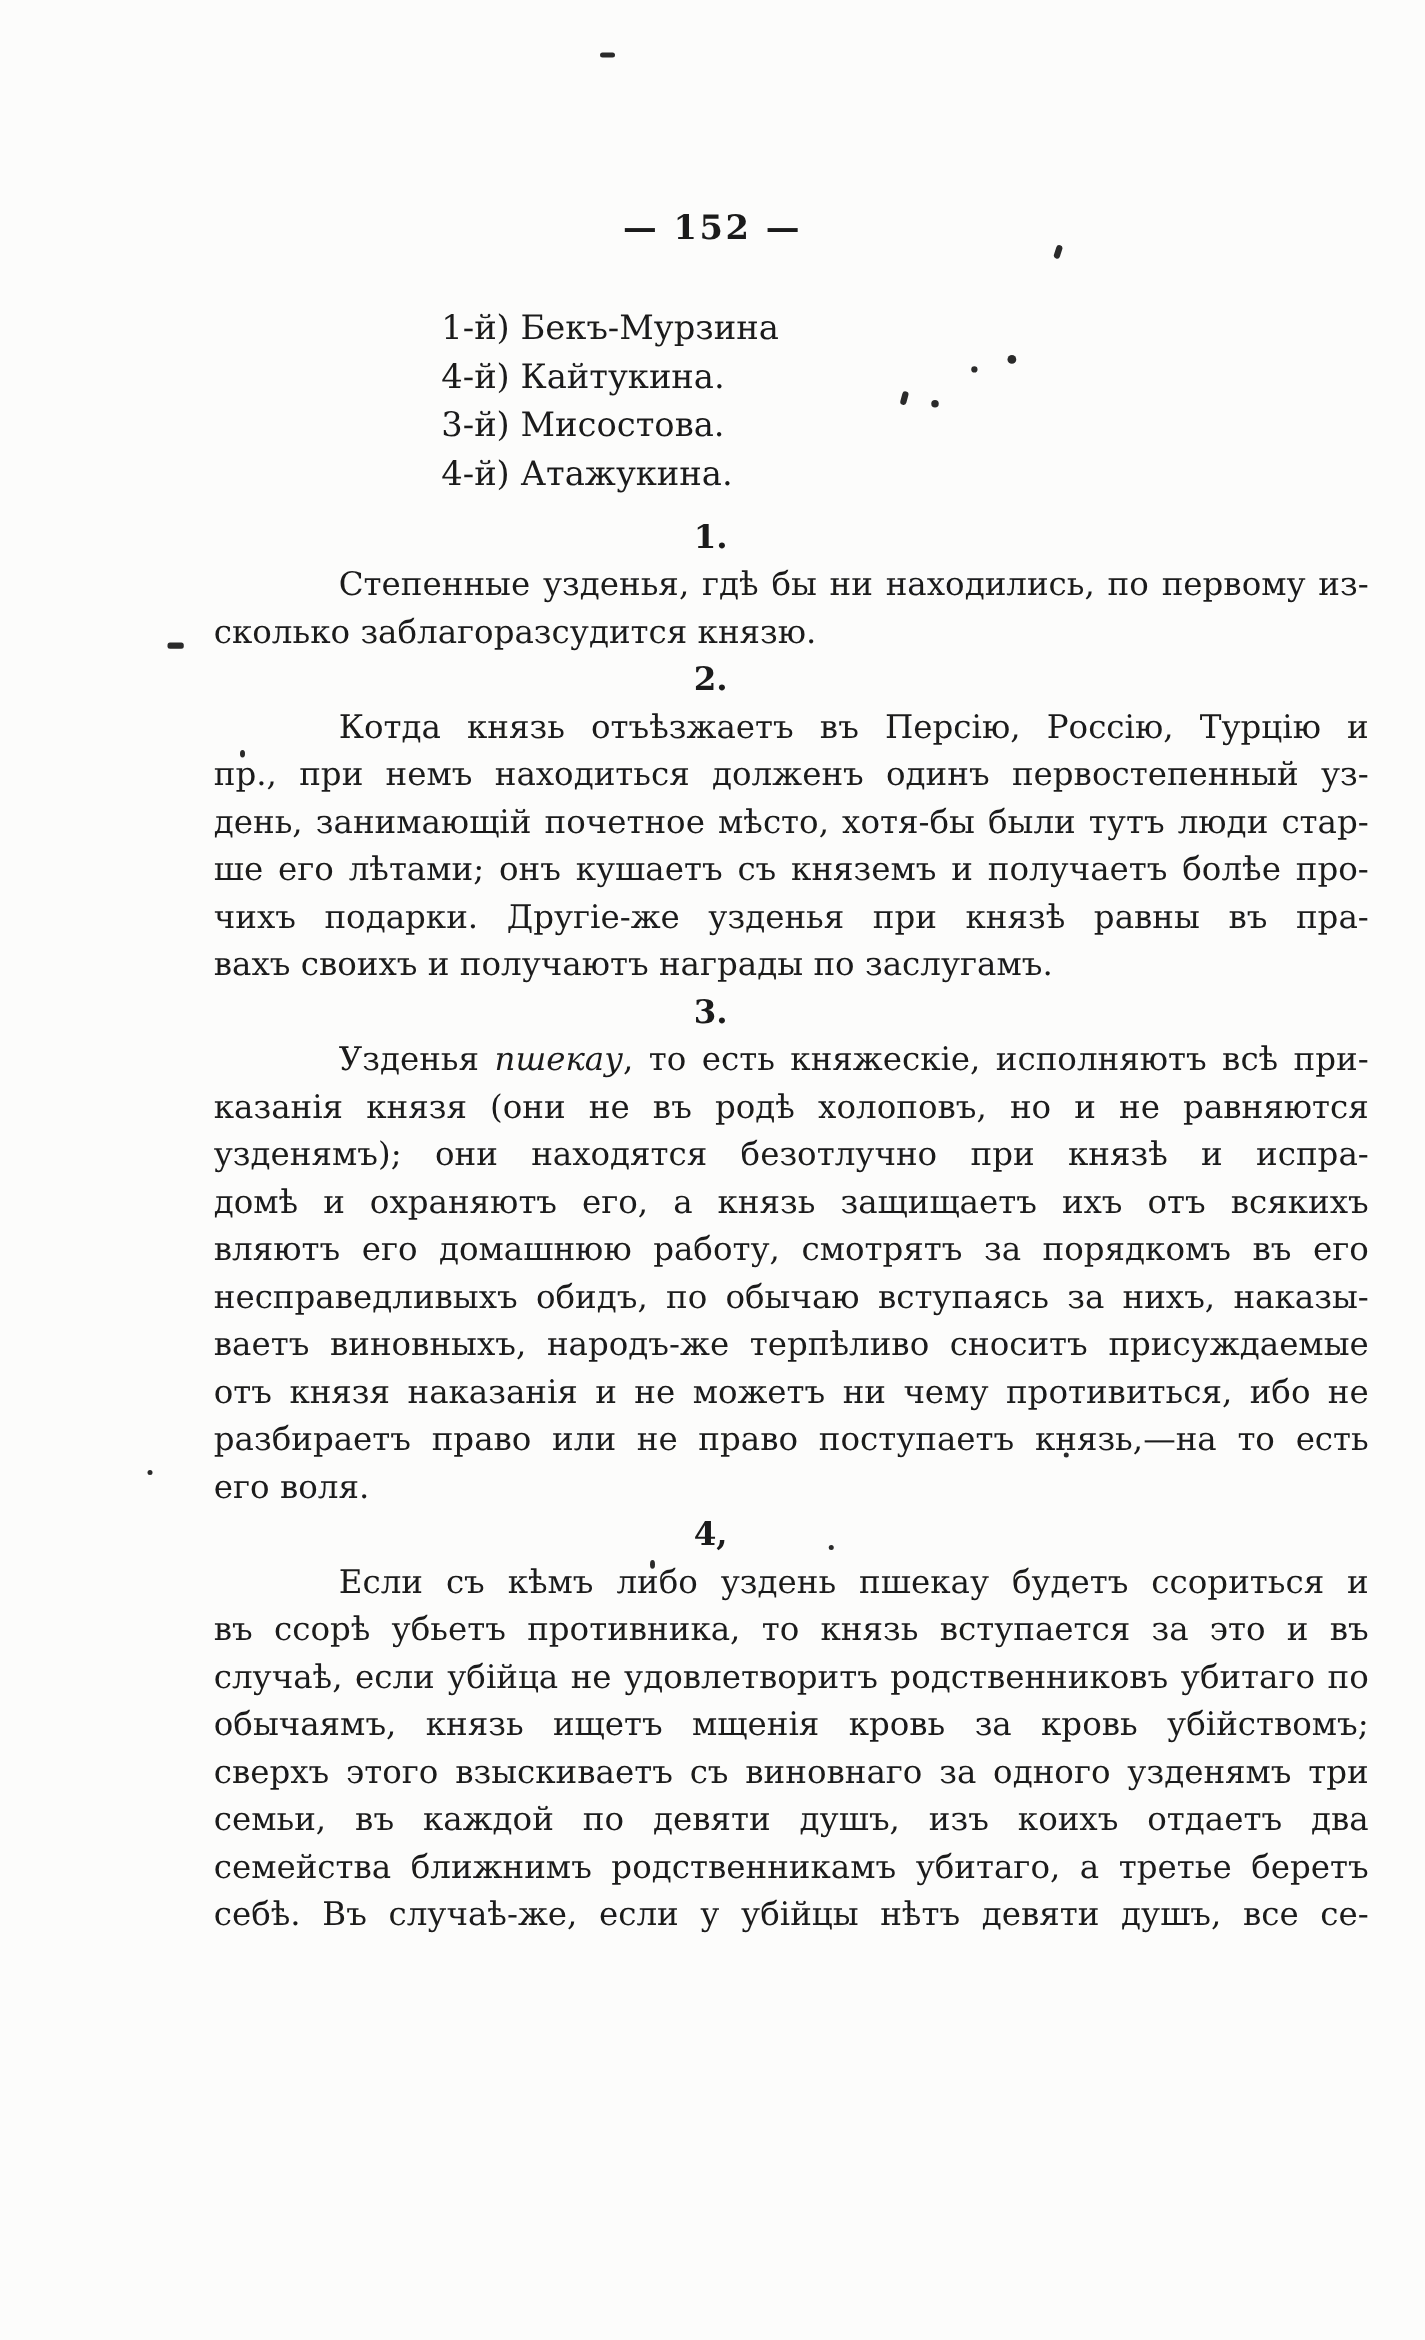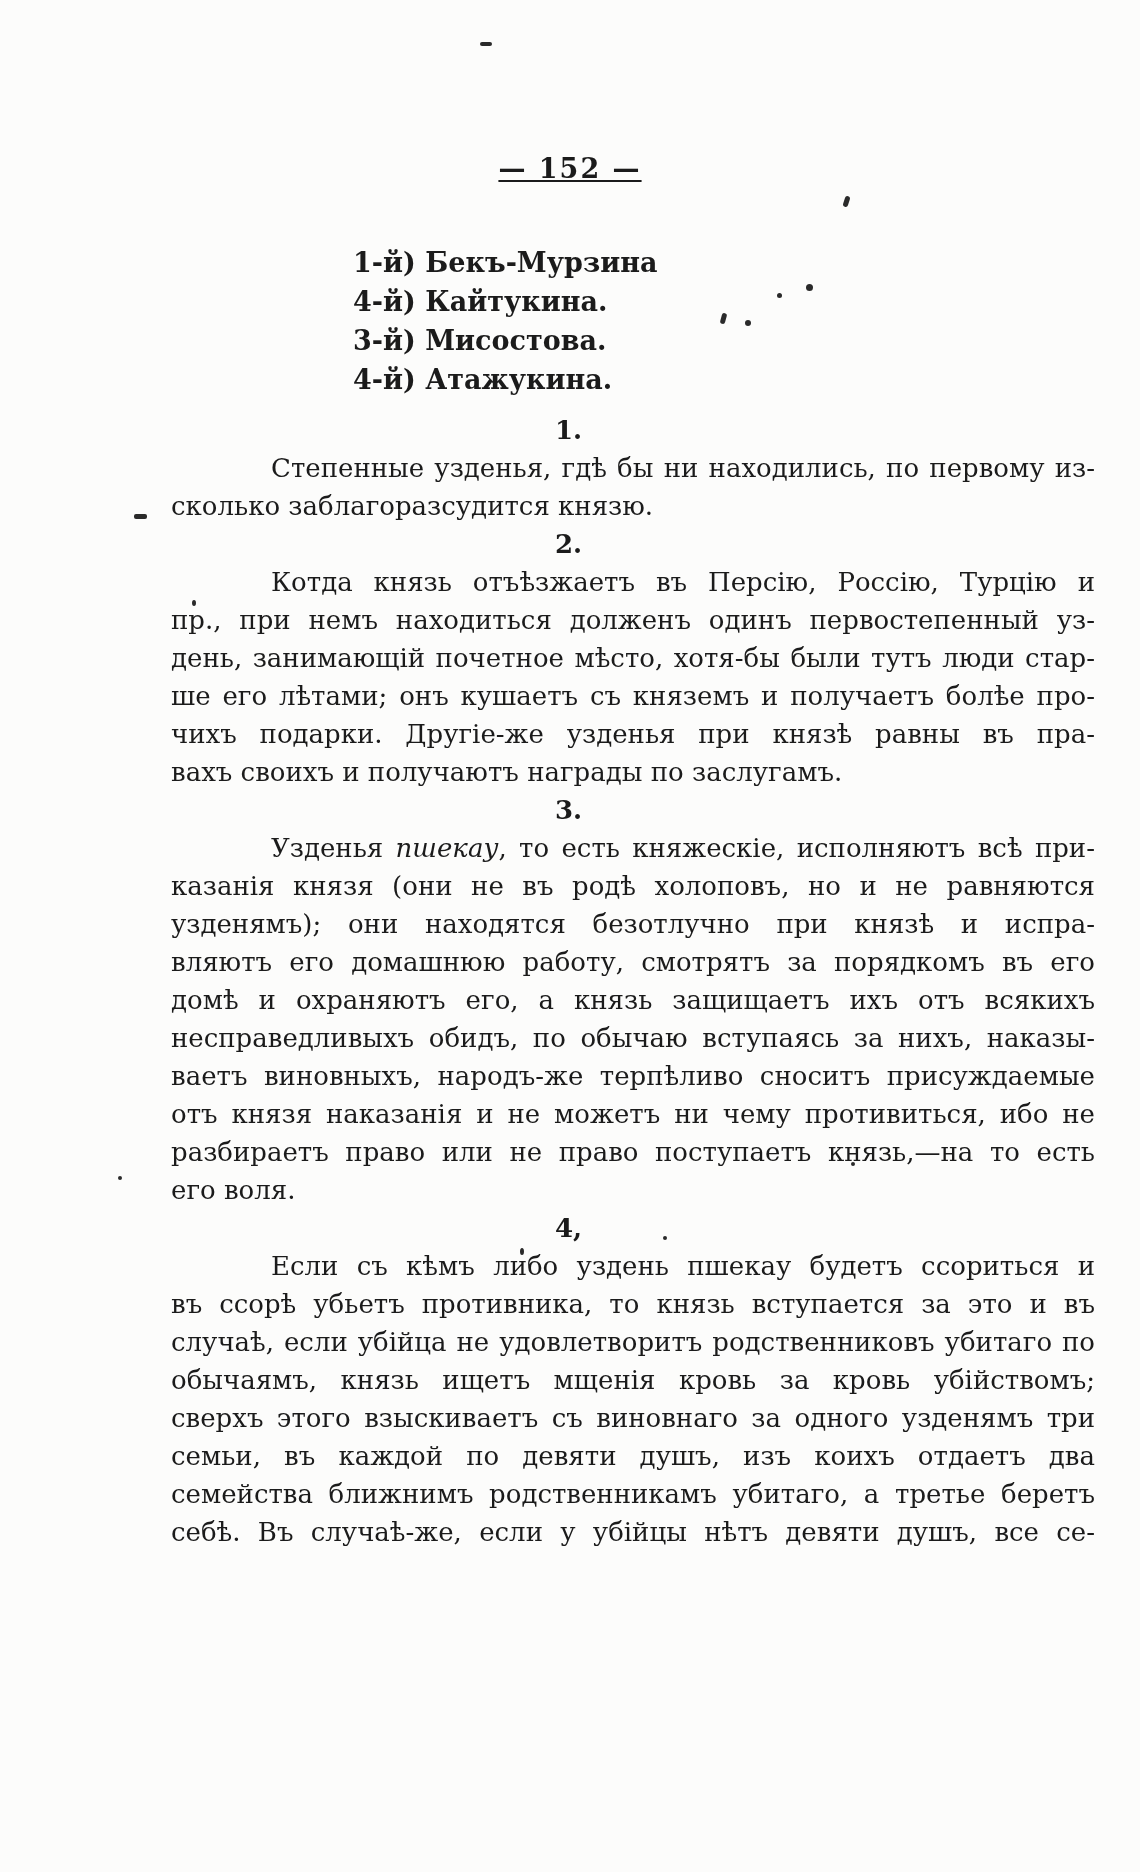--- a/index.html
+++ b/index.html
@@ -7,36 +7,35 @@
     width: 1140px;
     height: 1872px;
     position: relative;
     background: #fcfcfb;
     color: #1b1b1b;
     font-family: "DejaVu Serif", "Liberation Serif", serif;
     overflow: hidden;
   }
   .page-number {
     position: absolute;
-    top: 153px;
+    top: 167px;
     left: 150px;
     width: 840px;
     text-align: center;
     font-size: 27px;
     letter-spacing: 2px;
     font-weight: bold;
-    text-decoration: underline;
   }
   .name-list {
     position: absolute;
     top: 243px;
     left: 353px;
     font-size: 27px;
     line-height: 39px;
-    font-weight: bold;
+    font-weight: normal;
   }
   .content {
     position: absolute;
     top: 411px;
     left: 150px;
     width: 945px;
     font-size: 26px;
     line-height: 38px;
   }
   .sec-heading {
@@ -93,22 +92,22 @@
         <div class="tline endline"><span>вахъ своихъ и получаютъ награды по заслугамъ.</span></div>
       </div>
   </section>
 
   <section>
     <div class="sec-heading">3.</div>
     <div class="sec-body">
         <div class="tline indent"><span>Узденья </span><i>пшекау</i><span>, то есть княжескіе, исполняютъ всѣ при-</span></div>
         <div class="tline"><span>казанія князя (они не въ родѣ холоповъ, но и не равняются</span></div>
         <div class="tline"><span>узденямъ); они находятся безотлучно при князѣ и испра-</span></div>
+        <div class="tline"><span>домѣ и охраняютъ его, а князь защищаетъ ихъ отъ всякихъ</span></div>
         <div class="tline"><span>вляютъ его домашнюю работу, смотрятъ за порядкомъ въ его</span></div>
-        <div class="tline"><span>домѣ и охраняютъ его, а князь защищаетъ ихъ отъ всякихъ</span></div>
         <div class="tline"><span>несправедливыхъ обидъ, по обычаю вступаясь за нихъ, наказы-</span></div>
         <div class="tline"><span>ваетъ виновныхъ, народъ-же терпѣливо сноситъ присуждаемые</span></div>
         <div class="tline"><span>отъ князя наказанія и не можетъ ни чему противиться, ибо не</span></div>
         <div class="tline"><span>разбираетъ право или не право поступаетъ князь,—на то есть</span></div>
         <div class="tline endline"><span>его воля.</span></div>
       </div>
   </section>
 
   <section>
     <div class="sec-heading">4,</div>

